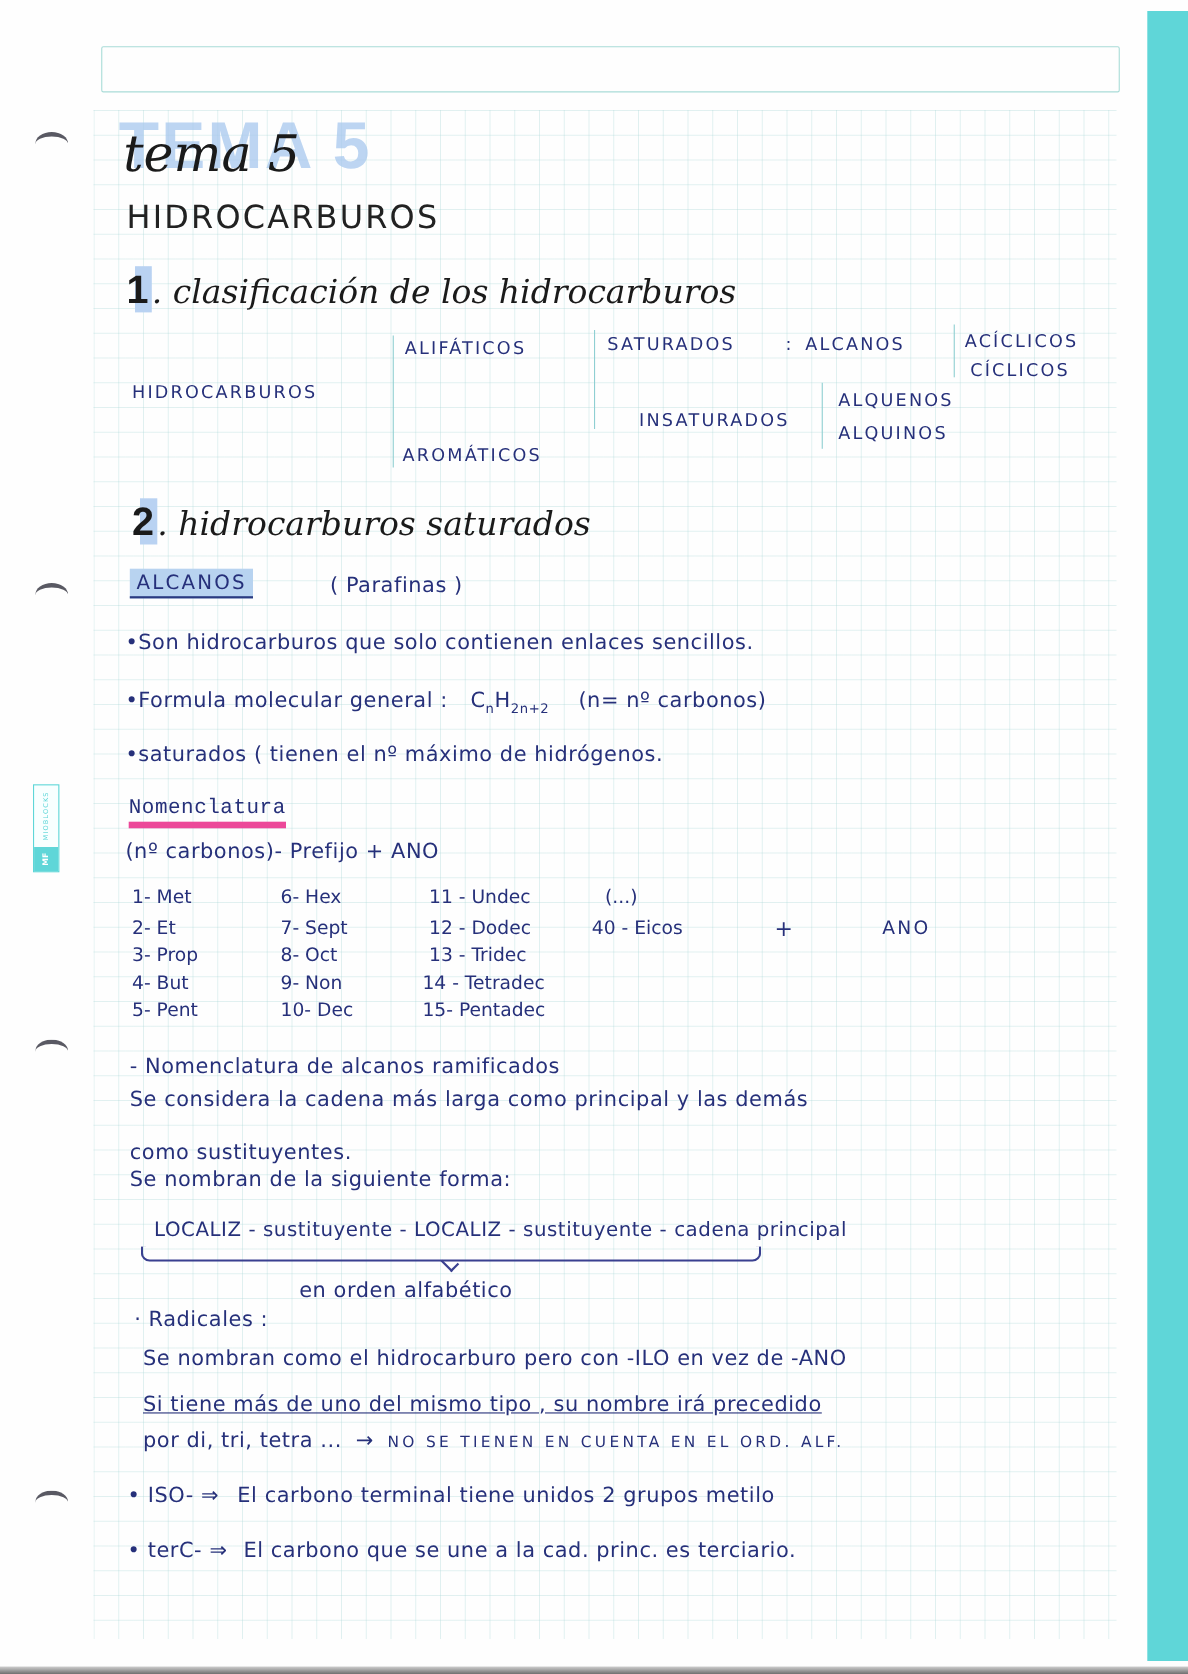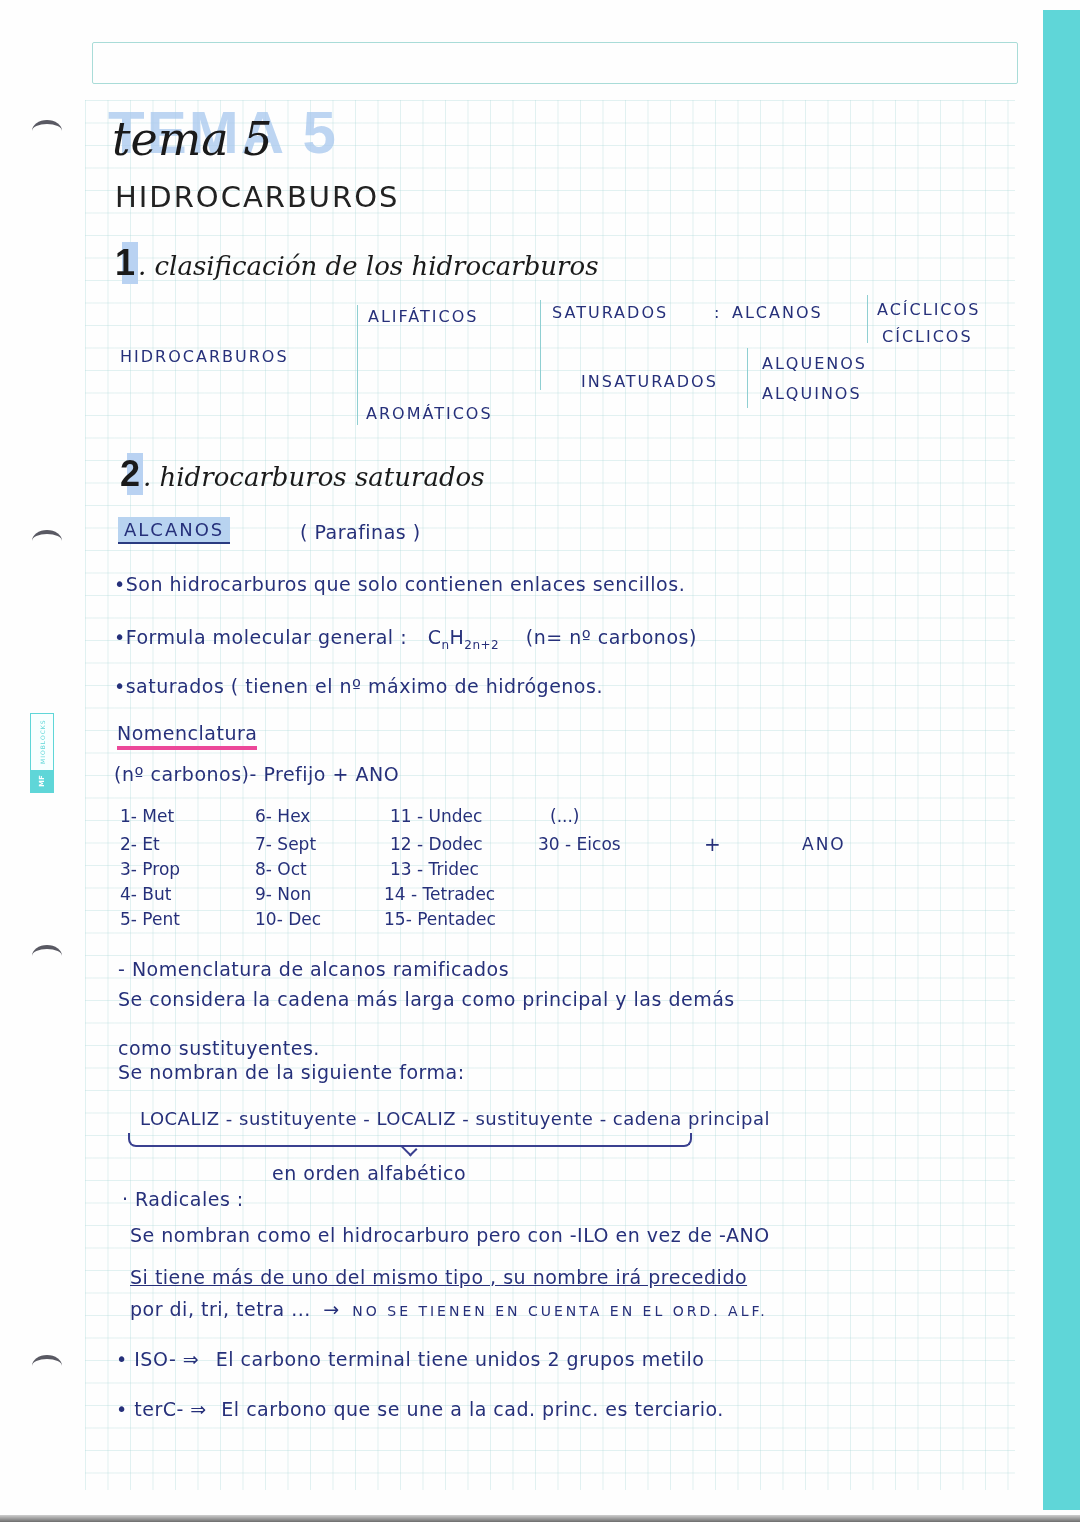--- a/index.html
+++ b/index.html
@@ -67,31 +67,31 @@
     left:115px; top:180px; font-size:29px; letter-spacing:2px; color:#222;
     font-family:"DejaVu Sans", sans-serif; font-weight:normal;
   }
   .sec-num {
     display:inline-block; font-family:"Liberation Sans", sans-serif; font-weight:bold;
     font-size:36px; color:#1a1a1a;
     background:linear-gradient(to right, transparent 40%, #b9d2f2 40%);
     padding:0 3px;
   }
   .sec-title {
-    font-size:26px; color:#1a1a1a;
+    font-size:30px; color:#1a1a1a;
   }
   .diag { font-size:16px; letter-spacing:2px; color:#26307a; }
   .vline { position:absolute; width:1px; background:#8fcfd2; }
 
   .highlight {
     background:#b8d3f0; padding:2px 6px;
     border-bottom:2px solid #2a3a80;
   }
   .line { font-size:19px; color:#26307a; letter-spacing:.5px; }
-  .u { border-bottom:4px solid #ec4899; padding-bottom:2px; }
+  .u { border-bottom:6px solid #ec4899; padding-bottom:2px;font-family:Liberation Mono, monospace; }
   sub { font-size:12px; }
   .prefix-table .cell { position:absolute; font-size:17px; color:#26307a; }
   .brace {
     position:absolute; left:128px; top:1133px; width:560px; height:12px;
     border-bottom:2px solid #3a4090;
     border-left:2px solid #3a4090; border-right:2px solid #3a4090;
     border-radius:0 0 8px 8px;
   }
   .brace-tip {
     position:absolute; left:402px; top:1143px; width:12px; height:8px;
@@ -168,21 +168,21 @@
 
   <div class="prefix-table">
     <span class="cell" style="left:120px; top:806px;">1- Met</span>
     <span class="cell" style="left:255px; top:806px;">6- Hex</span>
     <span class="cell" style="left:390px; top:806px;">11 - Undec</span>
     <span class="cell" style="left:550px; top:806px;">(...)</span>
 
     <span class="cell" style="left:120px; top:834px;">2- Et</span>
     <span class="cell" style="left:255px; top:834px;">7- Sept</span>
     <span class="cell" style="left:390px; top:834px;">12 - Dodec</span>
-    <span class="cell" style="left:538px; top:834px;">30 - Eicos</span>
+    <span class="cell" style="left:538px; top:834px;">40 - Eicos</span>
     <span class="cell" style="left:704px; top:832px; font-size:20px;">+</span>
     <span class="cell" style="left:802px; top:834px; letter-spacing:2px;">ANO</span>
 
     <span class="cell" style="left:120px; top:859px;">3- Prop</span>
     <span class="cell" style="left:255px; top:859px;text-align:right;">8- Oct</span>
     <span class="cell" style="left:390px; top:859px;">13 - Tridec</span>
 
     <span class="cell" style="left:120px; top:884px;">4- But</span>
     <span class="cell" style="left:255px; top:884px;">9- Non</span>
     <span class="cell" style="left:384px; top:884px;">14 - Tetradec</span>

